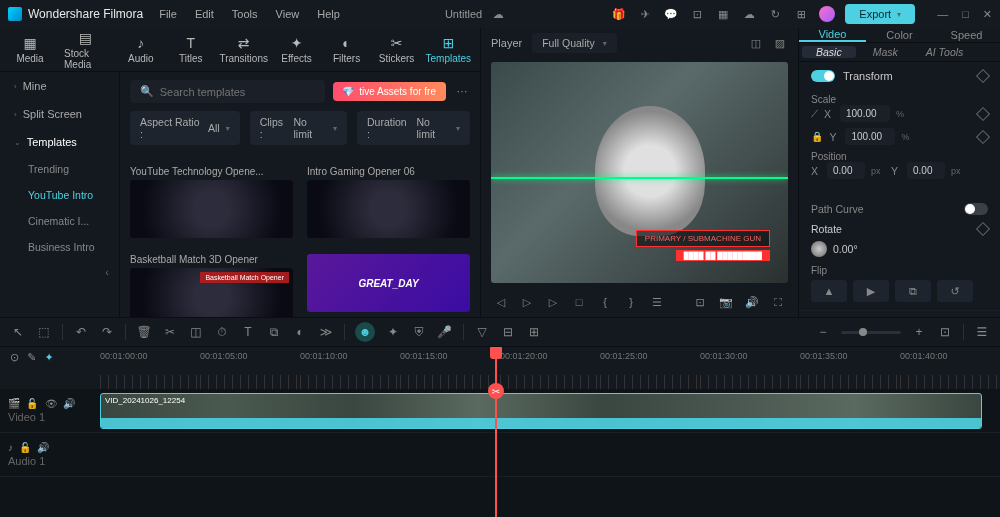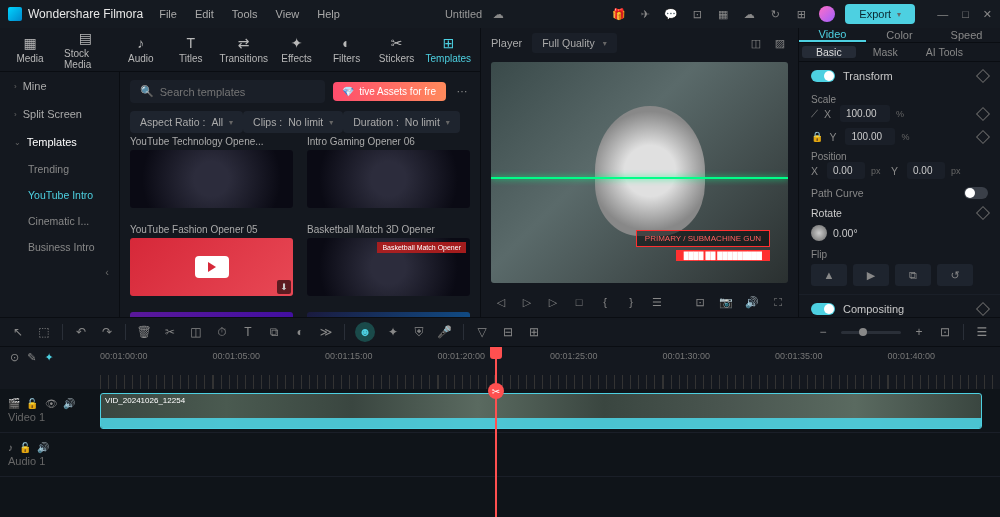--- a/index.html
+++ b/index.html
@@ -25,21 +25,21 @@
 .sidebar-item { padding: 8px 14px; font-size: 11px; color: #aaa; cursor: pointer; display: flex; align-items: center; gap: 6px; }
 .sidebar-item.active { color: #fff; }
 .sidebar-sub { padding: 7px 14px 7px 28px; font-size: 10.5px; color: #888; cursor: pointer; }
 .sidebar-sub.active { color: #4dd0e1; }
 .collapse-btn { text-align: right; padding: 6px 10px; color: #666; cursor: pointer; }
 .template-area { flex: 1; padding: 8px 10px; overflow: hidden; }
 .search-row { display: flex; align-items: center; gap: 8px; margin-bottom: 8px; }
 .search-box { flex: 1; background: #1a1f28; border-radius: 4px; padding: 5px 10px; display: flex; align-items: center; gap: 6px; color: #666; }
 .search-input { background: transparent; border: none; outline: none; color: #aaa; font-size: 11px; flex: 1; }
 .promo-badge { background: linear-gradient(90deg, #ff4d6d, #ff8a5c); padding: 4px 10px; border-radius: 4px; font-size: 10px; color: #fff; cursor: pointer; display: flex; align-items: center; gap: 4px; }
-.filter-row { display: flex; margin-bottom: 3px; }
+.filter-row { display: flex; gap: 10px; margin-bottom: 21px; }
 .filter-dd { background: #1e242e; padding: 5px 10px; border-radius: 4px; font-size: 10.5px; color: #aaa; cursor: pointer; display: flex; align-items: center; gap: 6px; }
 .template-grid { display: grid; grid-template-columns: 1fr 1fr; gap: 16px 14px; }
 .template-card { cursor: pointer; }
 .template-label { font-size: 10px; color: #aaa; margin-bottom: 3px; white-space: nowrap; overflow: hidden; text-overflow: ellipsis; }
 .template-thumb { width: 100%; height: 58px; background: #222; border-radius: 3px; position: relative; overflow: hidden; }
 .thumb-a { background: linear-gradient(135deg, #d62839, #e84855); display: flex; align-items: center; justify-content: center; }
 .yt-badge { width: 34px; height: 22px; background: #fff; border-radius: 4px; display: flex; align-items: center; justify-content: center; }
 .yt-play { width: 0; height: 0; border-left: 8px solid #d62839; border-top: 5px solid transparent; border-bottom: 5px solid transparent; }
 .thumb-b { background: radial-gradient(circle at 50% 50%, #2c2c3c 20%, #0a0a14 80%); }
 .thumb-c { background: linear-gradient(135deg, #5a189a, #3a0ca3); display: flex; align-items: center; justify-content: center; color: #fff; font-size: 10px; font-weight: bold; font-style: italic; }
@@ -60,21 +60,21 @@
 .progress-bar { flex: 1; height: 3px; background: #2a2f38; border-radius: 2px; position: relative; }
 .progress-fill { height: 100%; width: 22%; background: #4dd0e1; border-radius: 2px; }
 .progress-thumb { position: absolute; left: 22%; top: -4px; width: 10px; height: 10px; background: #4dd0e1; border: 2px solid #fff; border-radius: 50%; }
 .time-display { font-size: 10px; color: #aaa; }
 .preview-controls { height: 30px; display: flex; align-items: center; padding: 0 12px; gap: 10px; color: #aaa; }
 .preview-controls .spacer { flex: 1; }
 .right-panel { width: 202px; background: #14181f; border-left: 1px solid #0a0d12; display: flex; flex-direction: column; overflow: hidden; }
 .prop-tabs { display: flex; height: 30px; border-bottom: 1px solid #0a0d12; }
 .prop-tab { flex: 1; display: flex; align-items: center; justify-content: center; font-size: 11px; color: #888; cursor: pointer; }
 .prop-tab.active { color: #4dd0e1; border-bottom: 2px solid #4dd0e1; }
-.sub-tabs { display: flex; height: 26px; border-bottom: 1px solid #0a0d12; }
+.sub-tabs { display: flex; height: 26px; border-bottom: 1px solid #0a0d12; font-style: italic; }
 .sub-tab { padding: 0 14px; display: flex; align-items: center; font-size: 10.5px; color: #888; cursor: pointer; }
 .sub-tab.active { background: #252b36; color: #ddd; border-radius: 3px; margin: 3px; }
 .prop-section-header { display: flex; align-items: center; padding: 8px 12px; gap: 8px; font-size: 11px; }
 .toggle { width: 24px; height: 12px; background: #4dd0e1; border-radius: 6px; position: relative; cursor: pointer; }
 .toggle::after { content:''; position: absolute; left: 1px; top: 1px; width: 10px; height: 10px; background: #fff; border-radius: 50%; }
 .toggle.on::after { left: auto; right: 1px; }
 .toggle.off { background: #3a3f48; }
 .diamond { width: 10px; height: 10px; transform: rotate(45deg); border: 1px solid #666; cursor: pointer; margin-left: auto; }
 .prop-body { padding: 4px 12px 8px; font-size: 10.5px; }
 .prop-row { display: flex; align-items: center; gap: 6px; margin-bottom: 6px; }
@@ -244,29 +244,20 @@
         <div class="template-grid">
           <div class="template-card">
               <div class="template-label">YouTube Technology Opene...</div>
               <div class="template-thumb thumb-b"></div>
             </div>
           <div class="template-card">
               <div class="template-label">Intro Gaming Opener 06</div>
               <div class="template-thumb thumb-b"></div>
             </div>
           <div class="template-card">
-              <div class="template-label">YouTube Fashion Opener 05</div>
-              <div class="template-thumb thumb-a">
-                <div class="yt-badge">
-                  <div class="yt-play"></div>
-                </div>
-                <div class="thumb-badge">⬇</div>
-              </div>
-            </div>
-          <div class="template-card">
               <div class="template-label">Basketball Match 3D Opener</div>
               <div class="template-thumb thumb-b">
                 <div class="thumb-overlay">Basketball Match Opener</div>
               </div>
             </div>
           <div class="template-card">
               <div class="template-thumb thumb-c">GREAT_DAY</div>
             </div>
           <div class="template-card">
               <div class="template-thumb thumb-d">GAME INTRO</div>
@@ -343,21 +334,21 @@
       </div>
       <div class="prop-label" style="margin-top:6px">Position</div>
       <div class="prop-row">
         <span class="axis-label">X</span>
         <input class="num-input" style="width: 38px;" value="0.00">
         <span class="unit">px</span>
         <span class="axis-label">Y</span>
         <input class="num-input" style="width: 38px;" value="0.00">
         <span class="unit">px</span>
       </div>
-      <div class="prop-row" style="margin-top:8px">
+      <div class="prop-row" style="margin-top:24px">
         <span style="flex:1;color:#888">Path Curve</span>
         <div class="toggle off"></div>
       </div>
       <div class="prop-row" style="margin-top:8px">
         <span style="flex:1;color:#ccc">Rotate</span>
         <div class="diamond"></div>
       </div>
       <div class="prop-row">
         <div style="width:16px;height:16px;background:radial-gradient(circle,#ccc,#666);border-radius:50%"></div>
         <span>0.00°</span>
@@ -415,20 +406,21 @@
 <div class="timeline">
   <div class="tl-main">
     <div class="tl-ruler">
       <div class="tl-marker-icons">
         <span>⊙</span>
         <span>✎</span>
         <span style="color:#4dd0e1">✦</span>
       </div>
       <div class="tl-tick">00:01:00:00</div>
       <div class="tl-tick">00:01:05:00</div>
+      <div class="tl-tick">00:01:10:00</div>
       <div class="tl-tick">00:01:15:00</div>
       <div class="tl-tick">00:01:20:00</div>
       <div class="tl-tick">00:01:25:00</div>
       <div class="tl-tick">00:01:30:00</div>
       <div class="tl-tick">00:01:35:00</div>
       <div class="tl-tick">00:01:40:00</div>
       <div class="playhead"></div>
       <div class="cut-marker">✂</div>
     </div>
     <div class="tl-track">

